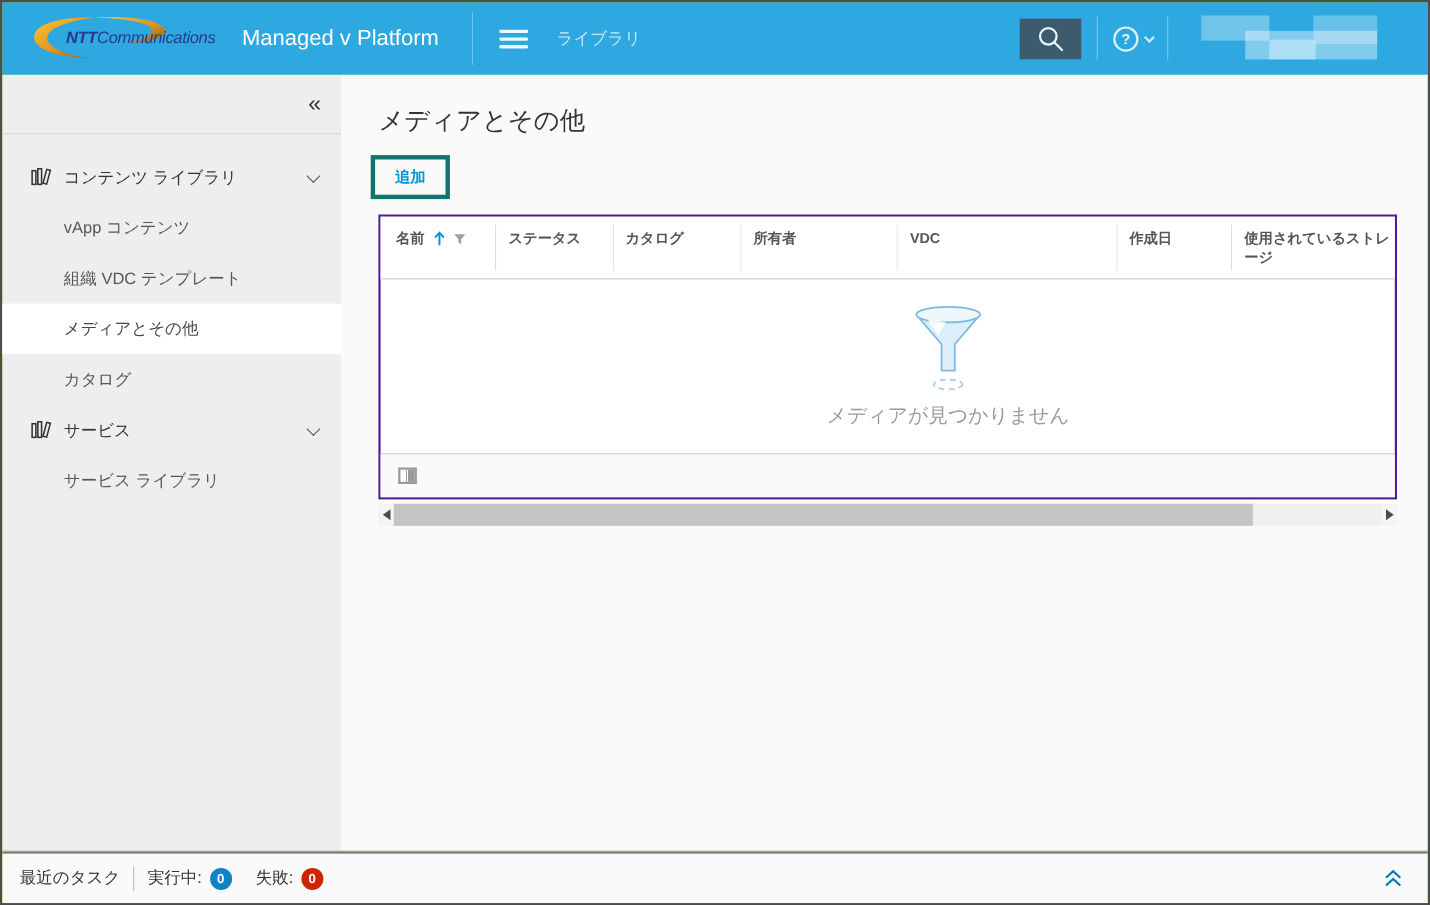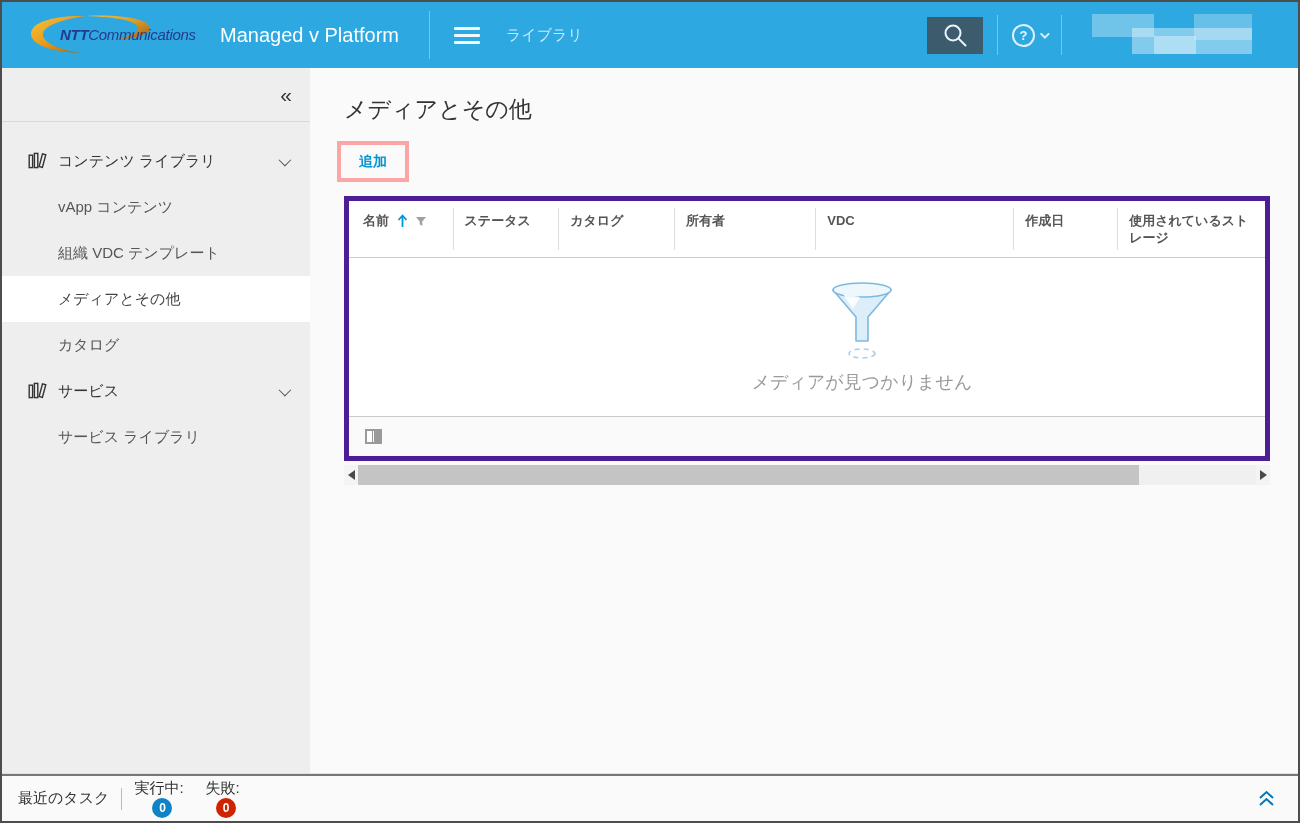--- a/index.html
+++ b/index.html
@@ -51,26 +51,26 @@
   .sb-item.child { padding-left:56px; }
   .sb-item.selected { background:#ffffff; color:#444; }
   .sb-icon { margin-right:10px; display:flex; align-items:center; }
   .sb-chev { margin-left:auto; margin-right:22px; width:9px; height:9px;
              border-right:1.6px solid #555; border-bottom:1.6px solid #555;
              transform:rotate(45deg) translateY(-2px); }
 
   
   .main { flex:1 1 auto; background:#fafafa; padding:26px 0 0 34px; overflow:hidden; }
   .page-title { font-size:23px; font-weight:400; color:#333; margin-bottom:16px; }
-  .add-annotation { display:inline-block; border:4px solid #fca5a5; padding:7px 18px;
+  .add-annotation { display:inline-block; border:4px solid #0f766e; padding:7px 18px;
                     margin-left:-7px; background:#fafafa; }
   .add-link { color:#0095d3; font-size:14px; font-weight:600; text-decoration:none; cursor:pointer; }
 
   
-  .grid { width:926px; margin-top:14px; border:5px solid #4c1d95; background:#fff; }
+  .grid { width:926px; margin-top:14px; border:2px solid #4c1d95; background:#fff; }
   .grid-header { display:flex; height:57px; border-bottom:1px solid #ccc; background:#fff; }
   .gh-cell { position:relative; padding:12px 4px 0 12px; font-size:13px; font-weight:700; color:#555;
              white-space:nowrap; overflow:hidden; line-height:1.3; }
   .gh-cell:not(:first-child)::before { content:""; position:absolute; left:0; top:7px; bottom:7px;
              width:1px; background:#ddd; }
   .c0 { width:121px; padding-left:14px; display:flex; align-items:flex-start; gap:8px; }
   .c1 { width:124px; } .c2 { width:136px; } .c3 { width:167px; }
   .c4 { width:235px; } .c5 { width:122px; }
   .c6 { flex:1 1 auto; white-space:normal; }
   .sort-filter { display:flex; align-items:center; gap:7px; padding-top:1px; }
@@ -97,21 +97,21 @@
   .hs-thumb { position:absolute; left:0; top:0; height:20px; width:87%; background:#c4c4c4; cursor:grab; }
 
   
   .taskbar { height:47px; flex:0 0 auto; background:#fafafa; border-top:2px solid #777;
              display:flex; align-items:center; padding:0 16px; font-size:15px; color:#333; }
   .tb-div { width:1px; height:22px; background:#bbb; margin:0 12px; }
   .badge { display:inline-flex; width:20px; height:20px; border-radius:50%; color:#fff; font-size:12px;
            font-weight:700; align-items:center; justify-content:center; margin-left:7px; }
   .badge.blue { background:#0e84c6; }
   .badge.red  { background:#cc2500; }
-  .tb-group { display:flex; align-items:center; margin-right:22px;flex-direction:column; }
+  .tb-group { display:flex; align-items:center; margin-right:22px; }
   .tb-expand { margin-left:auto; cursor:pointer; display:flex; align-items:center; padding-right:6px; }
 </style>
 </head>
 <body>
 
 <div class="window">
 
   <header class="hdr">
     <div class="logo">
       <svg width="180" height="44" viewBox="0 0 180 44">

